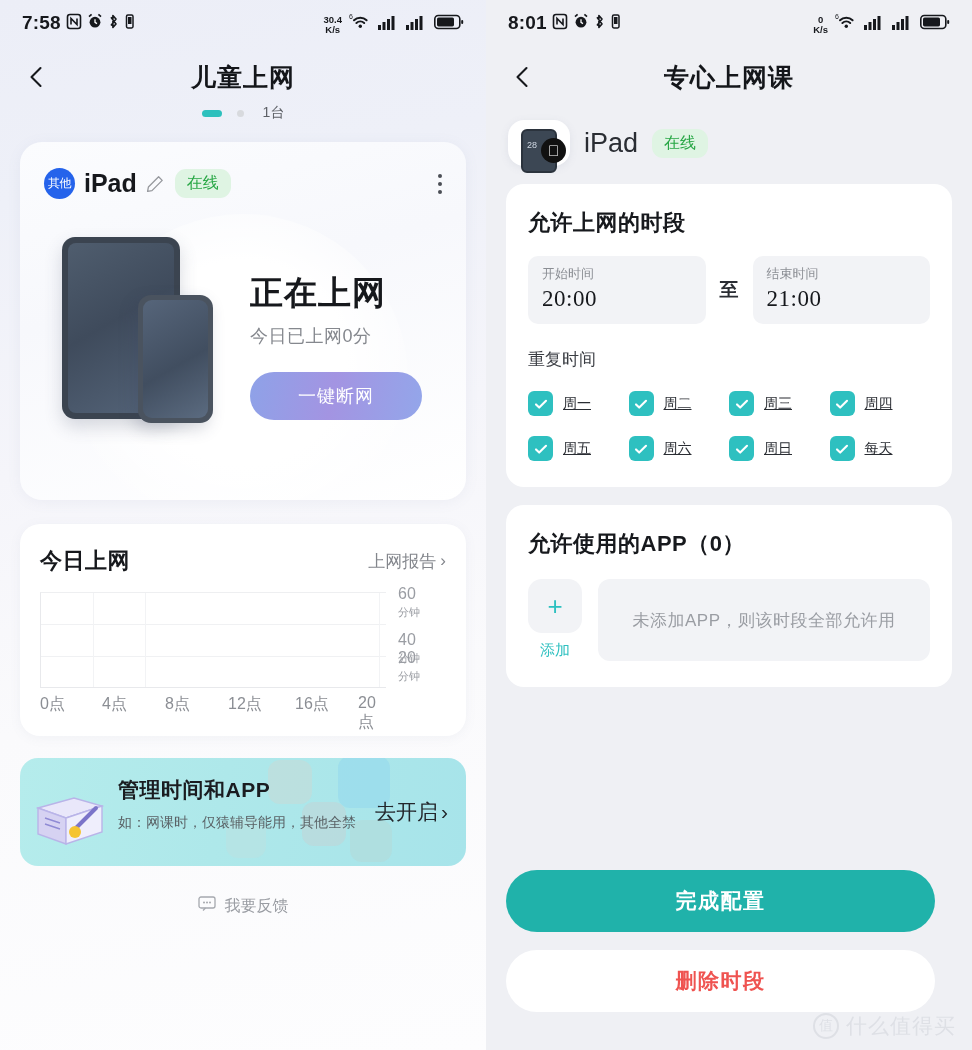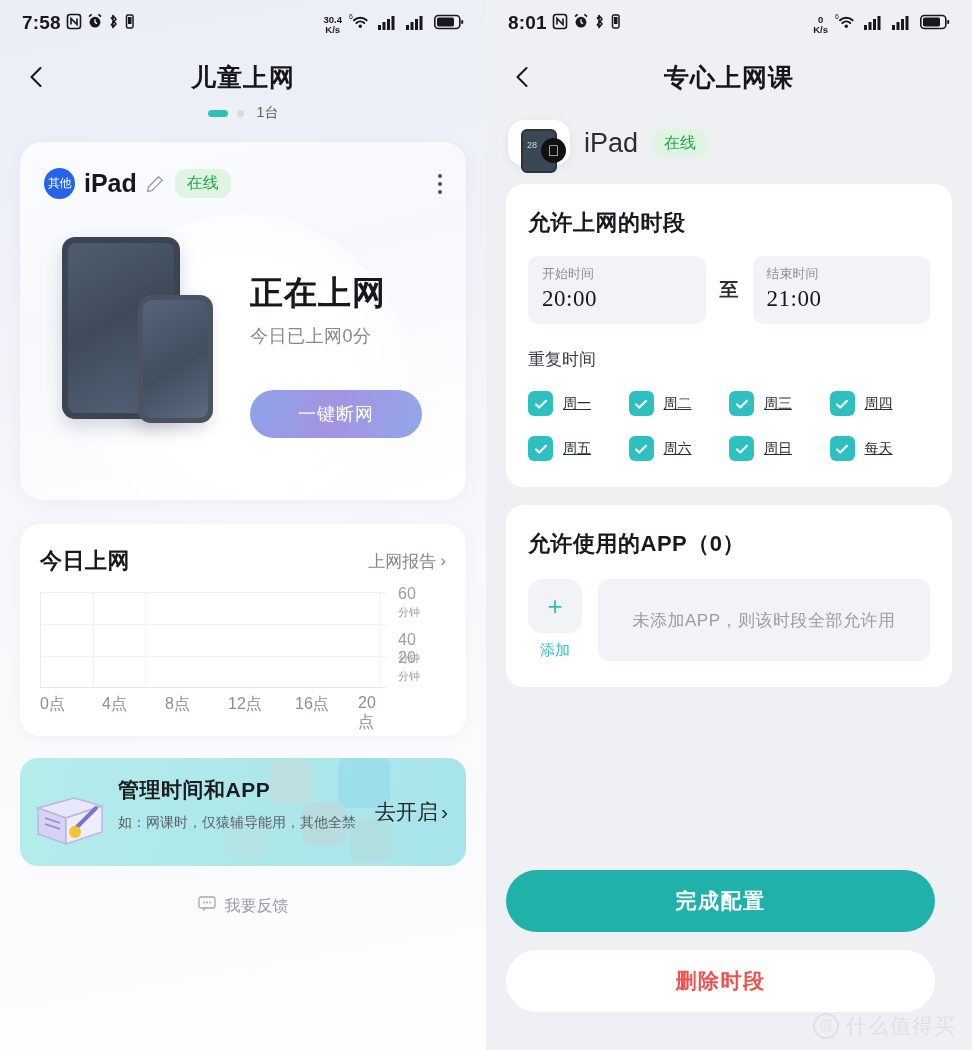--- a/index.html
+++ b/index.html
@@ -40,21 +40,21 @@
   .navbar { height: 62px; display: flex; align-items: center; position: relative; }
   .nav-back {
     position: absolute; left: 24px; top: 50%; transform: translateY(-50%);
     width: 26px; height: 26px; cursor: pointer;
   }
   .nav-title {
     width: 100%; text-align: center; font-size: 25px; font-weight: 700; color: #14161a;
     letter-spacing: 1px;
   }
   .dots-row {
-    display: flex; align-items: center; justify-content: center; gap: 9px; margin-top: -4px;
+    display: flex; align-items: center; justify-content: center; gap: 15px; margin-top: -4px;
   }
   .dot-active { width: 20px; height: 7px; border-radius: 4px; background: #2dc0bd; }
   .dot { width: 7px; height: 7px; border-radius: 50%; background: #d8dade; }
   .dots-label { font-size: 14px; color: #5d6066; margin-left: 4px; }
 
   
   .device-card {
     margin: 20px 20px 0 20px; height: 358px;
     border-radius: 22px;
     background: linear-gradient(165deg,#fbfcfe 0%, #f7f8fc 40%, #ffffff 100%);
@@ -106,21 +106,21 @@
   }
   .phone::after {
     content:""; position: absolute; left: 5px; top: 5px; right: 5px; bottom: 5px;
     border-radius: 9px;
     background: linear-gradient(150deg,#56657a 0%, #414e60 55%, #5b6b80 100%);
   }
   .dev-info { flex: 1; padding-top: 72px; padding-right: 18px; }
   .status-big { font-size: 33px; font-weight: 700; color: #16181c; letter-spacing: 1px; }
   .status-sub { font-size: 18px; color: #85888e; margin-top: 8px; letter-spacing: .5px; }
   .btn-cut {
-    margin-top: 42px; width: 172px; height: 48px; border: none;
+    margin-top: 24px; width: 172px; height: 48px; border: none;
     border-radius: 24px; cursor: pointer;
     background: linear-gradient(100deg, #8ea2e8 0%, #a394e2 48%, #93a6ea 100%);
     color: #fff; font-size: 18px; font-family: inherit; letter-spacing: 1px;
   }
 
   
   .today-card {
     margin: 24px 20px 0 20px; border-radius: 20px; background: #fff;
     padding: 22px 20px 16px 20px;
     box-shadow: 0 2px 12px rgba(120,125,160,.07);

